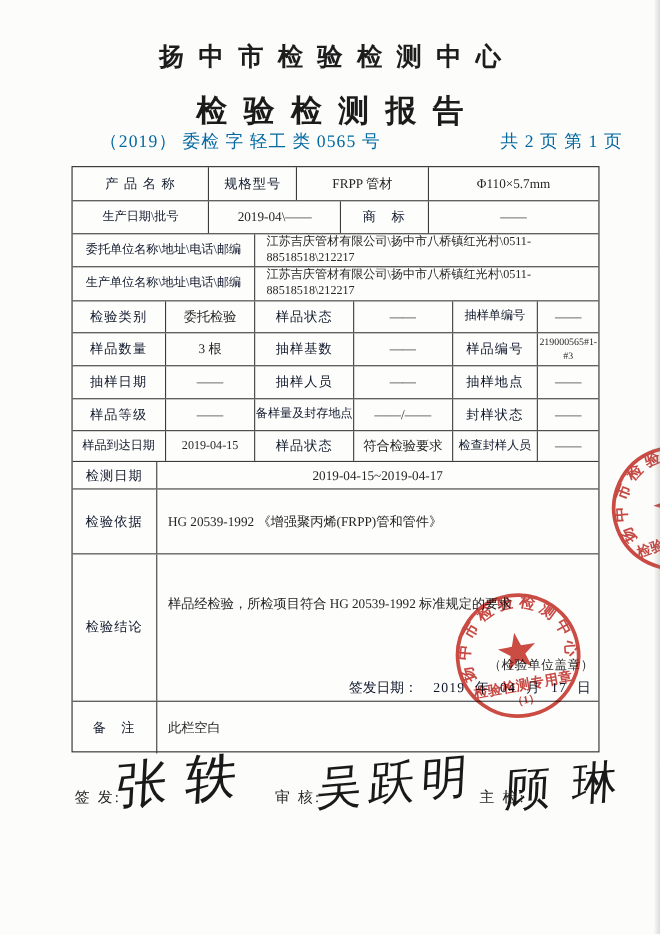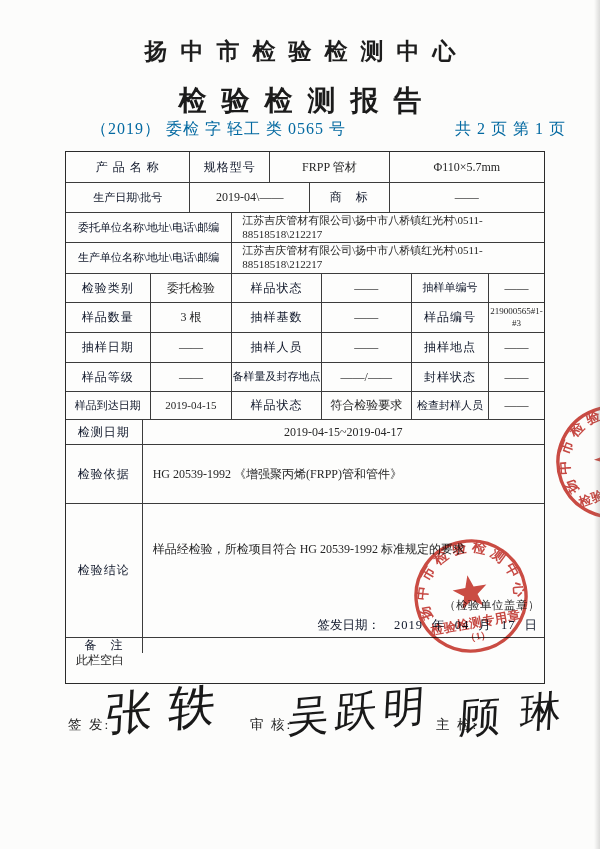--- a/index.html
+++ b/index.html
@@ -19,21 +19,21 @@
   .meta-row{
     position:absolute;top:119px;left:75px;width:475px;
     display:flex;justify-content:space-between;
     font-size:16px;color:#0369a1;letter-spacing:1px;margin-left:16px;
   }
   .report-table{
     position:absolute;top:151px;left:65px;width:480px;height:533px;
     border:1.6px solid #2b2b2b;box-sizing:border-box;background:rgba(255,255,255,0.4);
   }
   .tr{display:flex;border-bottom:1px solid #3c3c3c;box-sizing:border-box;}
-  .tr.last{border-bottom:none;flex-direction:column;}
+  .tr.last{border-bottom:none;}
   .c{
     box-sizing:border-box;border-right:1px solid #3c3c3c;
     display:flex;align-items:center;justify-content:center;
     font-size:12px;line-height:1.25;text-align:center;overflow:hidden;
   }
   .c:last-child{border-right:none;}
   .lbl{letter-spacing:1px;color:#0f172a;font-family:Liberation Serif, serif;}
   .w125{width:125px}.w120{width:120px}.w80{width:80px}.w155{width:155px}
   .w167{width:167px}.w313{width:313px}
   .w85{width:85px}.w82{width:82px}.w90{width:90px}.w78{width:78px}.w55{width:55px}

